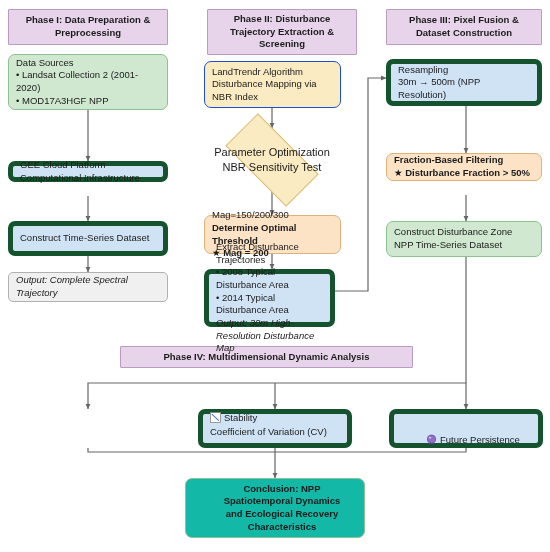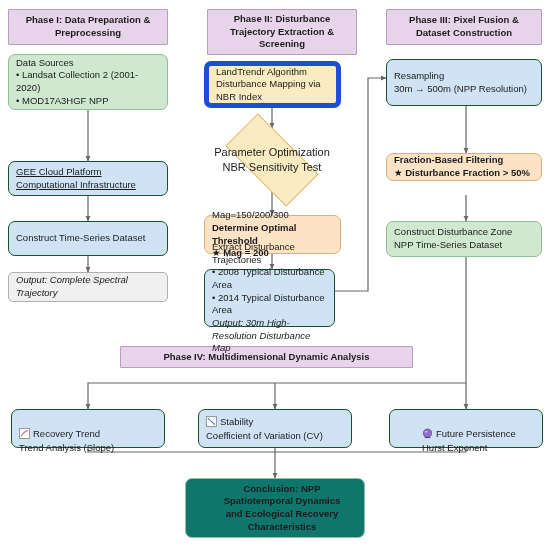--- a/index.html
+++ b/index.html
@@ -25,26 +25,26 @@
   }
   .phase{
     background:#e8d4ea;
     border:1px solid #b99cc0;
     font-weight:bold;
     text-align:center;
     font-size:9.5px;
     border-radius:1px;
     align-items:center;
   }
-  .blue{background:#cfe3f5;border:1px solid #14532d;border-radius:7px;}
+  .blue{background:#cfe3f5;border:5px solid #14532d;border-radius:7px;}
   .green{background:#cfe8cf;border:1px solid #8fc08f;border-radius:7px;}
-  .yellow{background:#fbebc2;border:5px solid #1d4ed8;border-radius:7px;}
+  .yellow{background:#fbebc2;border:1px solid #1d4ed8;border-radius:7px;}
   .orange{background:#fce3c6;border:1px solid #e0b078;border-radius:7px;}
   .greylt{background:#f0f0f0;border:1px solid #b0b0b0;border-radius:5px;}
-  .conclusion{background:#0f766e;border:1px solid #8fc08f;border-radius:7px;
+  .conclusion{background:#14b8a6;border:1px solid #8fc08f;border-radius:7px;
     font-weight:bold;text-align:center;align-items:center;padding-left:21px;}
   .ital{font-style:italic;}
   .bold{font-weight:bold;}
 
   .diamond{
     position:absolute;
     background:#fbebc2;
     border:1px solid #d9bd72;
     transform:rotate(45deg);
     box-sizing:border-box;
@@ -105,21 +105,21 @@
   <div class="node phase" style="left:386px;top:9px;width:156px;height:36px;">Phase III: Pixel Fusion &amp; Dataset Construction</div>
 
   <div class="node phase" style="left:120px;top:346px;width:293px;height:22px;">Phase IV: Multidimensional Dynamic Analysis</div>
 
   <div class="node green" style="left:8px;top:54px;width:160px;height:56px;">
     <span class="ln1">Data Sources</span>
     <span class="ln1">• Landsat Collection 2 (2001-2020)</span>
     <span class="ln1">• MOD17A3HGF NPP</span>
   </div>
 
-  <div class="node blue" style="left:8px;top:161px;width:160px;height:35px;text-decoration:underline;">GEE Cloud Platform
+  <div class="node blue" style="left:8px;top:161px;width:160px;height:21px;">GEE Cloud Platform
 Computational Infrastructure</div>
 
   <div class="node greylt ital" style="left:8px;top:272px;width:160px;height:30px;">Output: Complete Spectral Trajectory</div>
 
   <div class="node blue" style="left:8px;top:221px;width:160px;height:35px;">Construct Time-Series Dataset</div>
 
   <div class="node yellow" style="left:204px;top:61px;width:137px;height:47px;">LandTrendr Algorithm
 Disturbance Mapping via NBR Index</div>
 
   <div class="diamond" style="left:229px;top:137px;width:86px;height:46px;"></div>
@@ -143,31 +143,20 @@
 30m → 500m (NPP Resolution)</div>
 
   <div class="node orange" style="left:386px;top:153px;width:156px;height:28px;">
     <span class="ln1 bold">Fraction-Based Filtering</span>
     <span class="ln1 bold">★ Disturbance Fraction &gt; 50%</span>
   </div>
 
   <div class="node green" style="left:386px;top:221px;width:156px;height:36px;">Construct Disturbance Zone
 NPP Time-Series Dataset</div>
 
-  <div class="node blue" style="left:11px;top:409px;width:154px;height:39px;">
-    <span class="ln1">
-      <span class="icon">
-        <svg width="11" height="11" viewBox="0 0 12 12">
-          <rect x="0.6" y="0.6" width="10.8" height="10.8" fill="#ffffff" stroke="#888" stroke-width="0.9"></rect>
-          <path d="M2,9.2 L5,5.2 L9.6,2.4" stroke="#d05a4e" stroke-width="1.1" fill="none"></path>
-        </svg>
-      </span><span>Recovery Trend</span>
-    </span>
-    <span class="ln1">Trend Analysis (Slope)</span>
-  </div>
 
   <div class="node blue" style="left:198px;top:409px;width:154px;height:39px;justify-content:flex-end;">
     <span class="ln1">
       <span class="icon">
         <svg width="11" height="11" viewBox="0 0 12 12">
           <rect x="0.6" y="0.6" width="10.8" height="10.8" fill="#ffffff" stroke="#888" stroke-width="0.9"></rect>
           <path d="M2,2.4 L9.6,9.4" stroke="#3d7ab8" stroke-width="1.1" fill="none"></path>
         </svg>
       </span><span>Stability</span>
     </span>
@@ -177,21 +166,20 @@
   <div class="node blue" style="left:389px;top:409px;width:154px;height:39px;padding-left:32px;">
     <span class="ln1">
       <span class="icon">
         <svg width="11" height="11" viewBox="0 0 12 12">
           <circle cx="6" cy="5.6" r="4.4" fill="#8f6fc9" stroke="#5d3f93" stroke-width="0.8"></circle>
           <ellipse cx="4.4" cy="4" rx="1.5" ry="1" fill="#d8c9f0" opacity="0.85"></ellipse>
           <path d="M3,10.4 L9,10.4" stroke="#5d3f93" stroke-width="1.2"></path>
         </svg>
       </span><span>Future Persistence</span>
     </span>
-    <span class="ln1">Hurst Exponent</span>
   </div>
 
   <div class="node conclusion" style="left:185px;top:478px;width:180px;height:60px;">Conclusion: NPP
 Spatiotemporal Dynamics
 and Ecological Recovery
 Characteristics</div>
 
 </div>
 
 </body></html>

